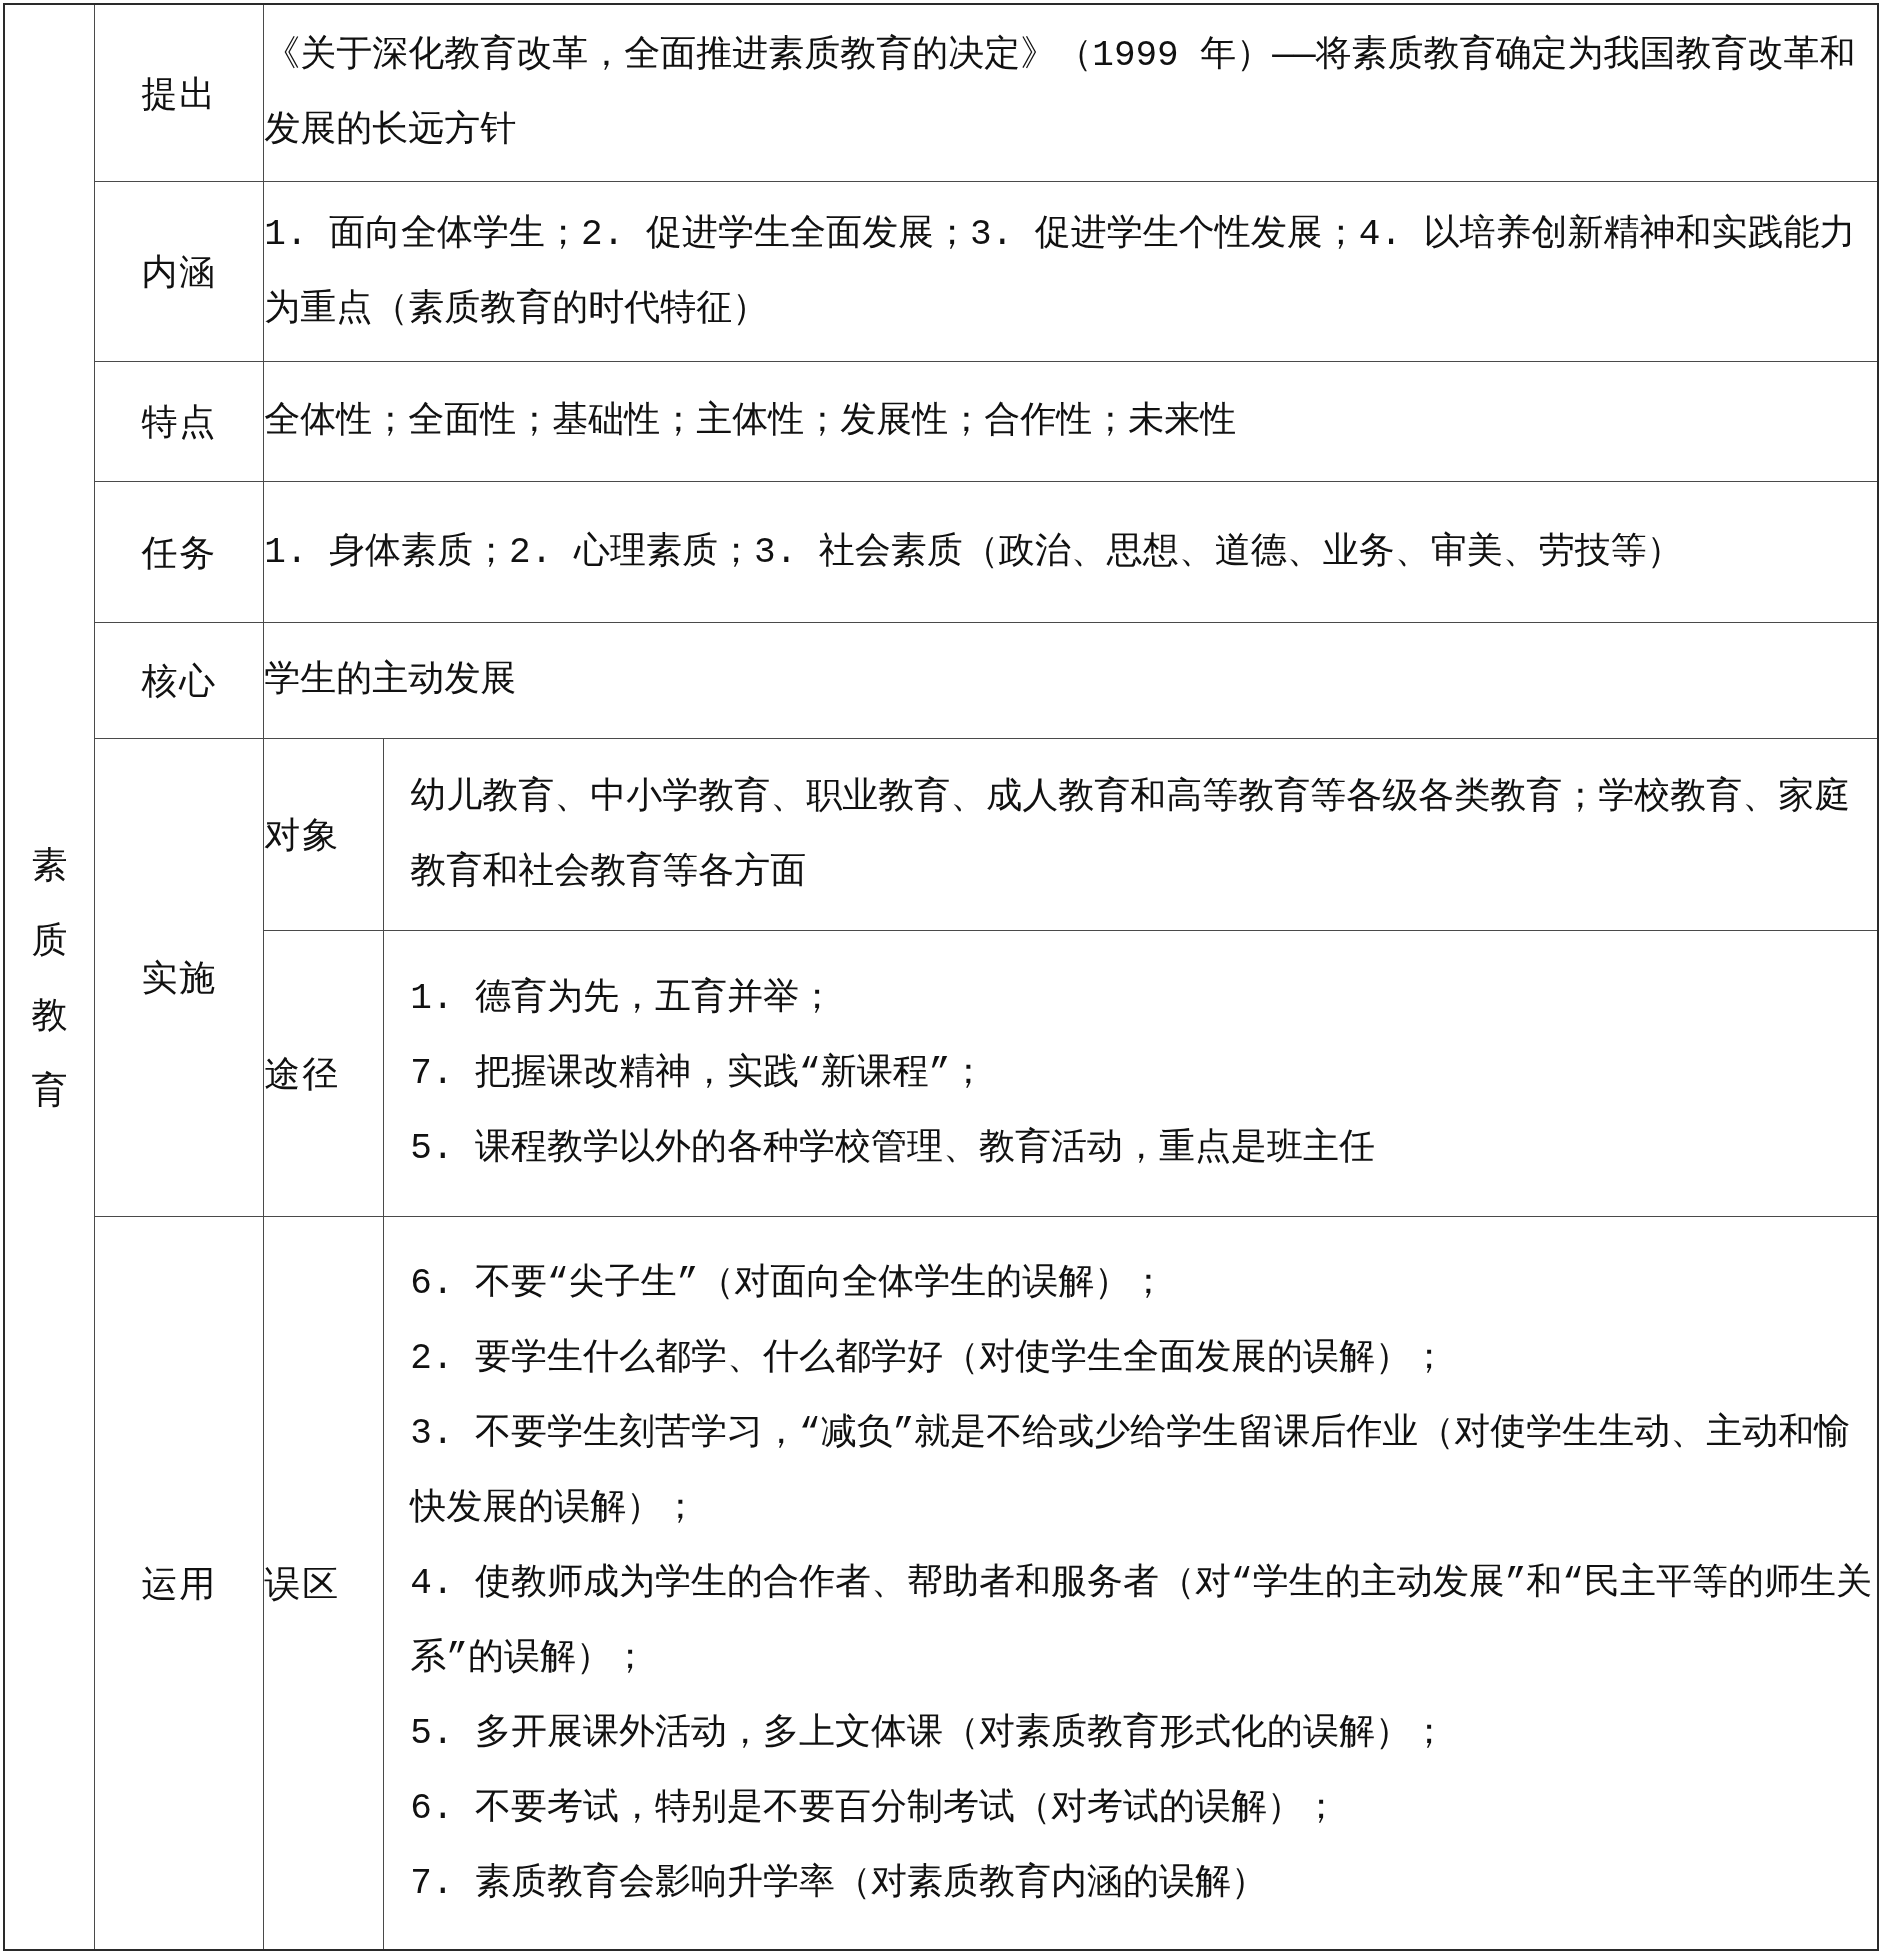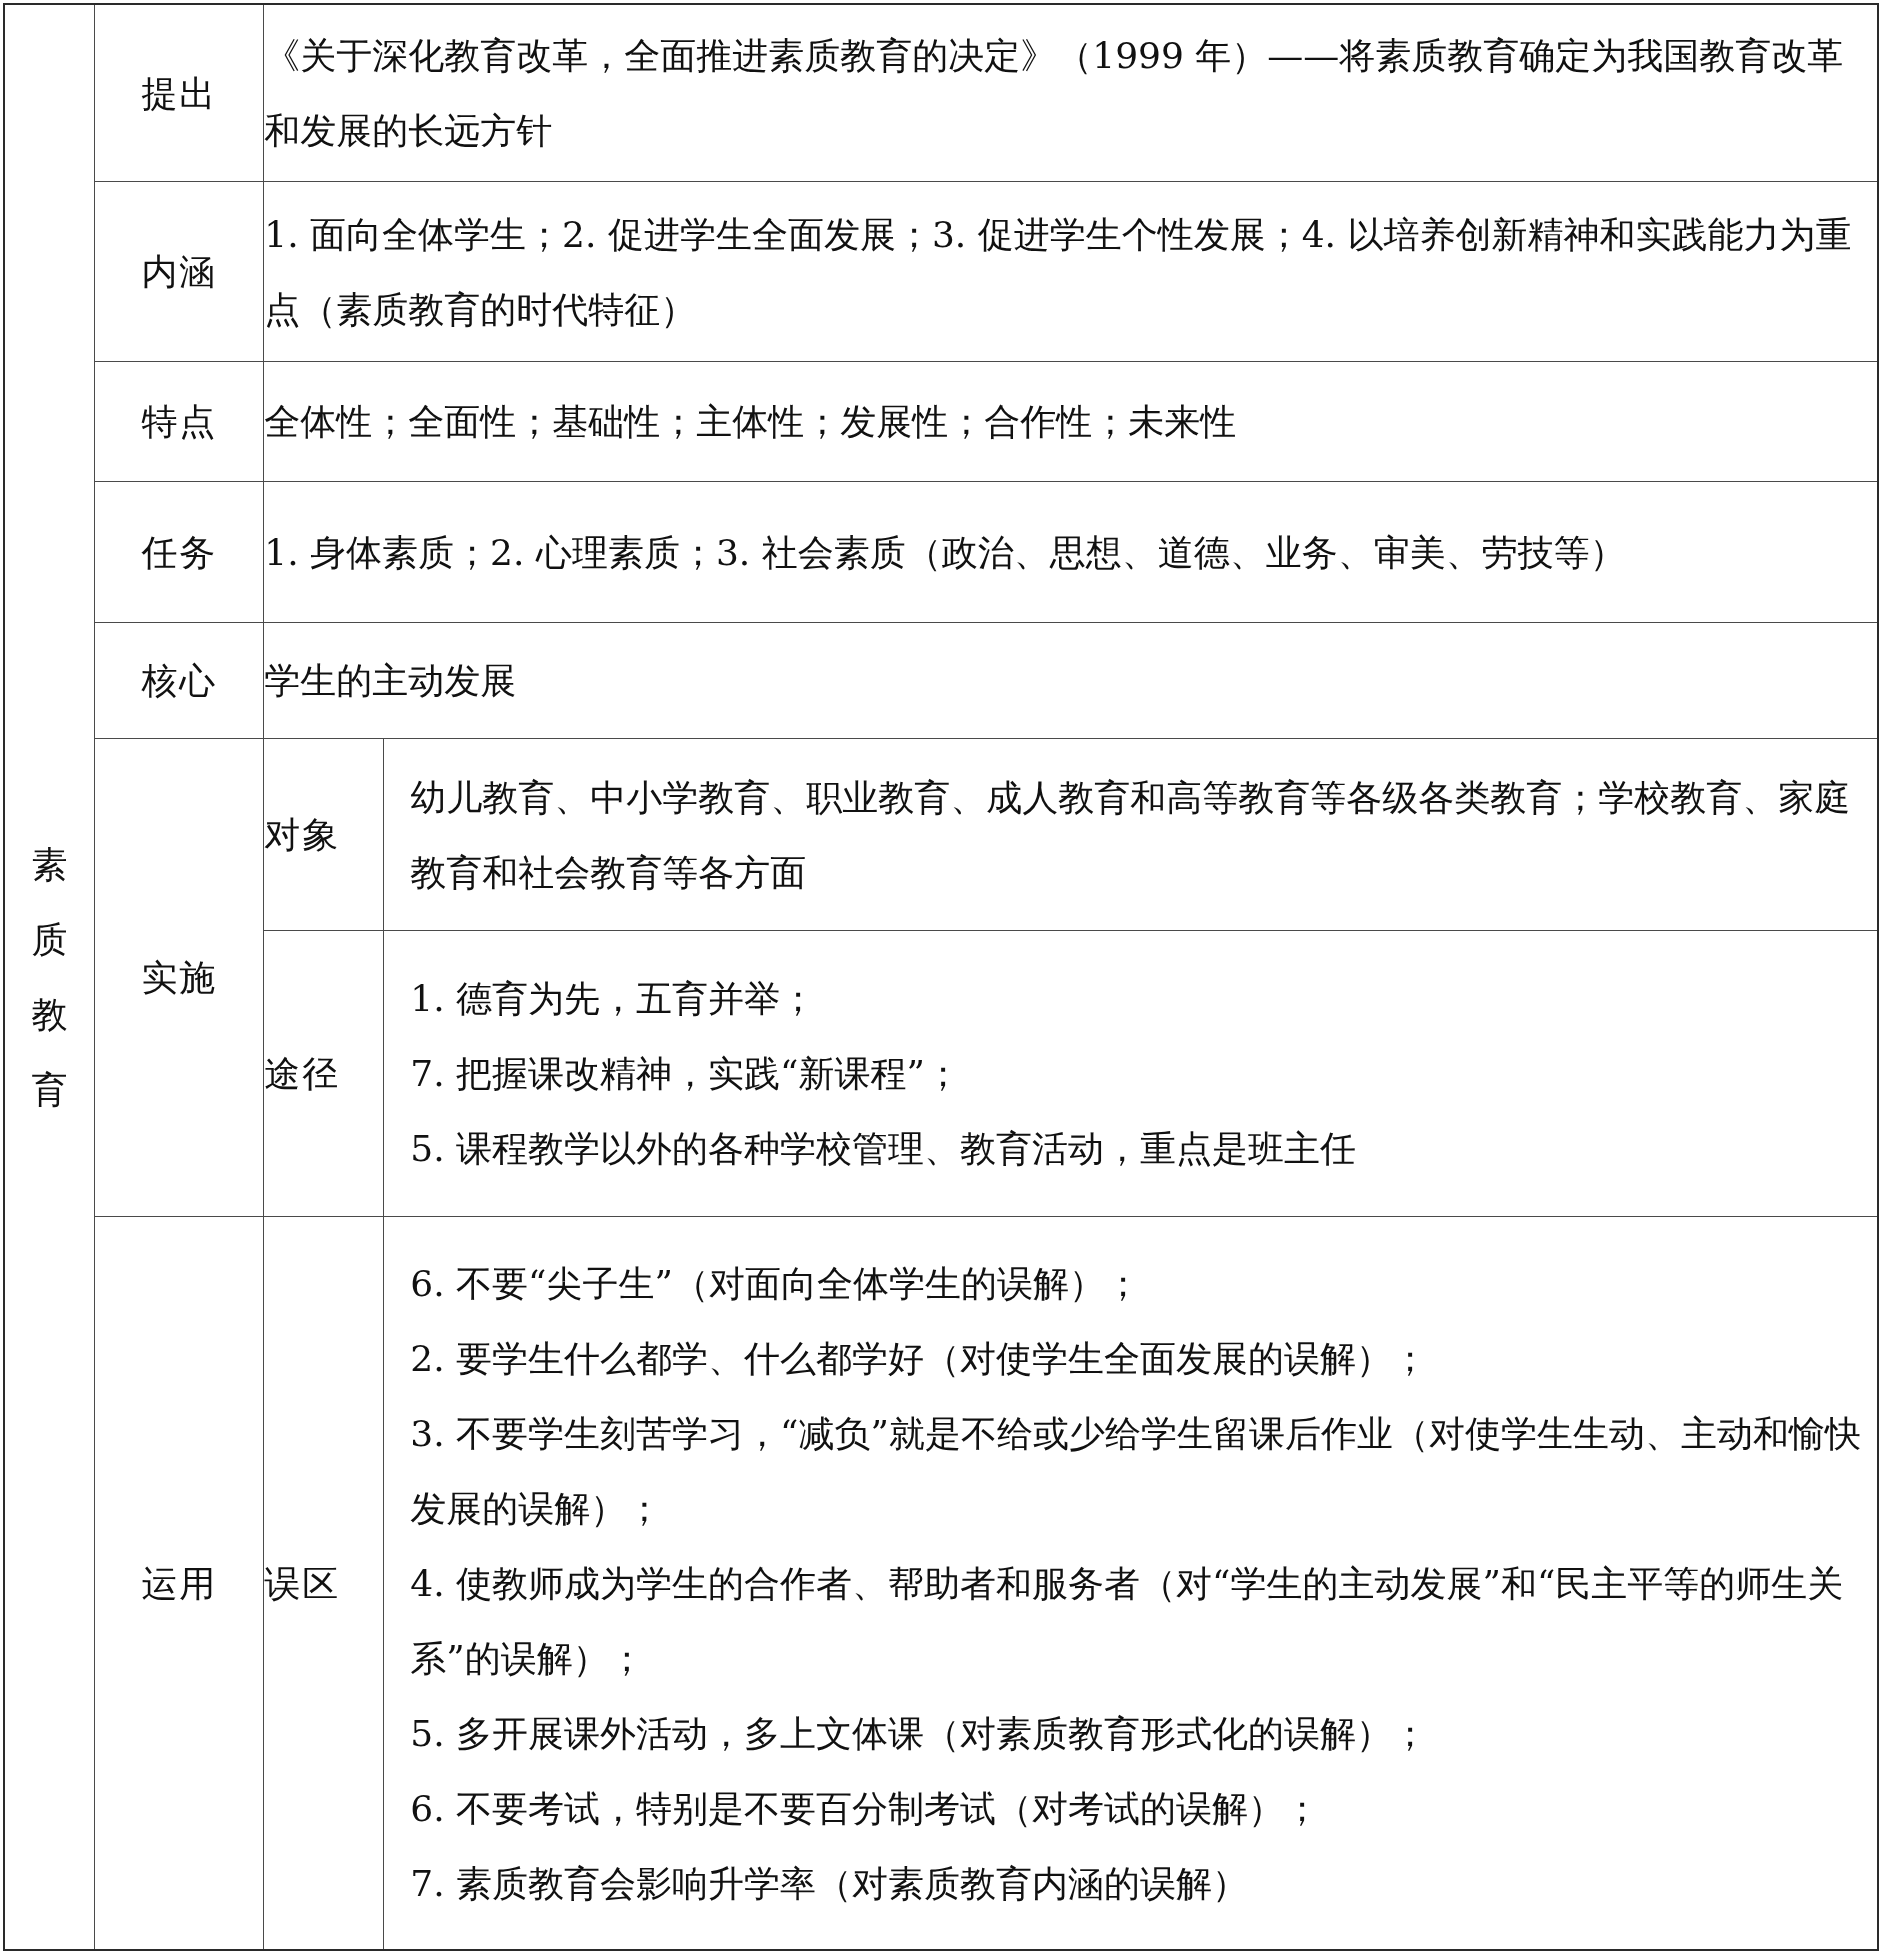--- a/index.html
+++ b/index.html
@@ -24,21 +24,21 @@
   td.topic {
     text-align: center;
     writing-mode: horizontal-tb;
   }
   td.topic .vlabel {
     display: flex; flex-direction: column; align-items: center;
     gap: 28px; line-height: 47px; font-size: 36px;
   }
   td.label { text-align: center; letter-spacing: 1.9px; }
   td.sublabel { letter-spacing: 1.9px; }
-  td.content { padding: 0 9.4px 0 28px; text-align: left; }
+  td.content { padding: 0 9.4px 0 28px; text-align: left; font-family: Liberation Mono, monospace; }
   td.content.pad { padding-left: 26px; }
   .line { display: block; white-space: normal; }
   .list { padding-top: 7.5px; padding-bottom: 7.5px; }
 </style>
 </head>
 <body>
 
 <table class="main">
   <colgroup>
     <col style="width:91px">

